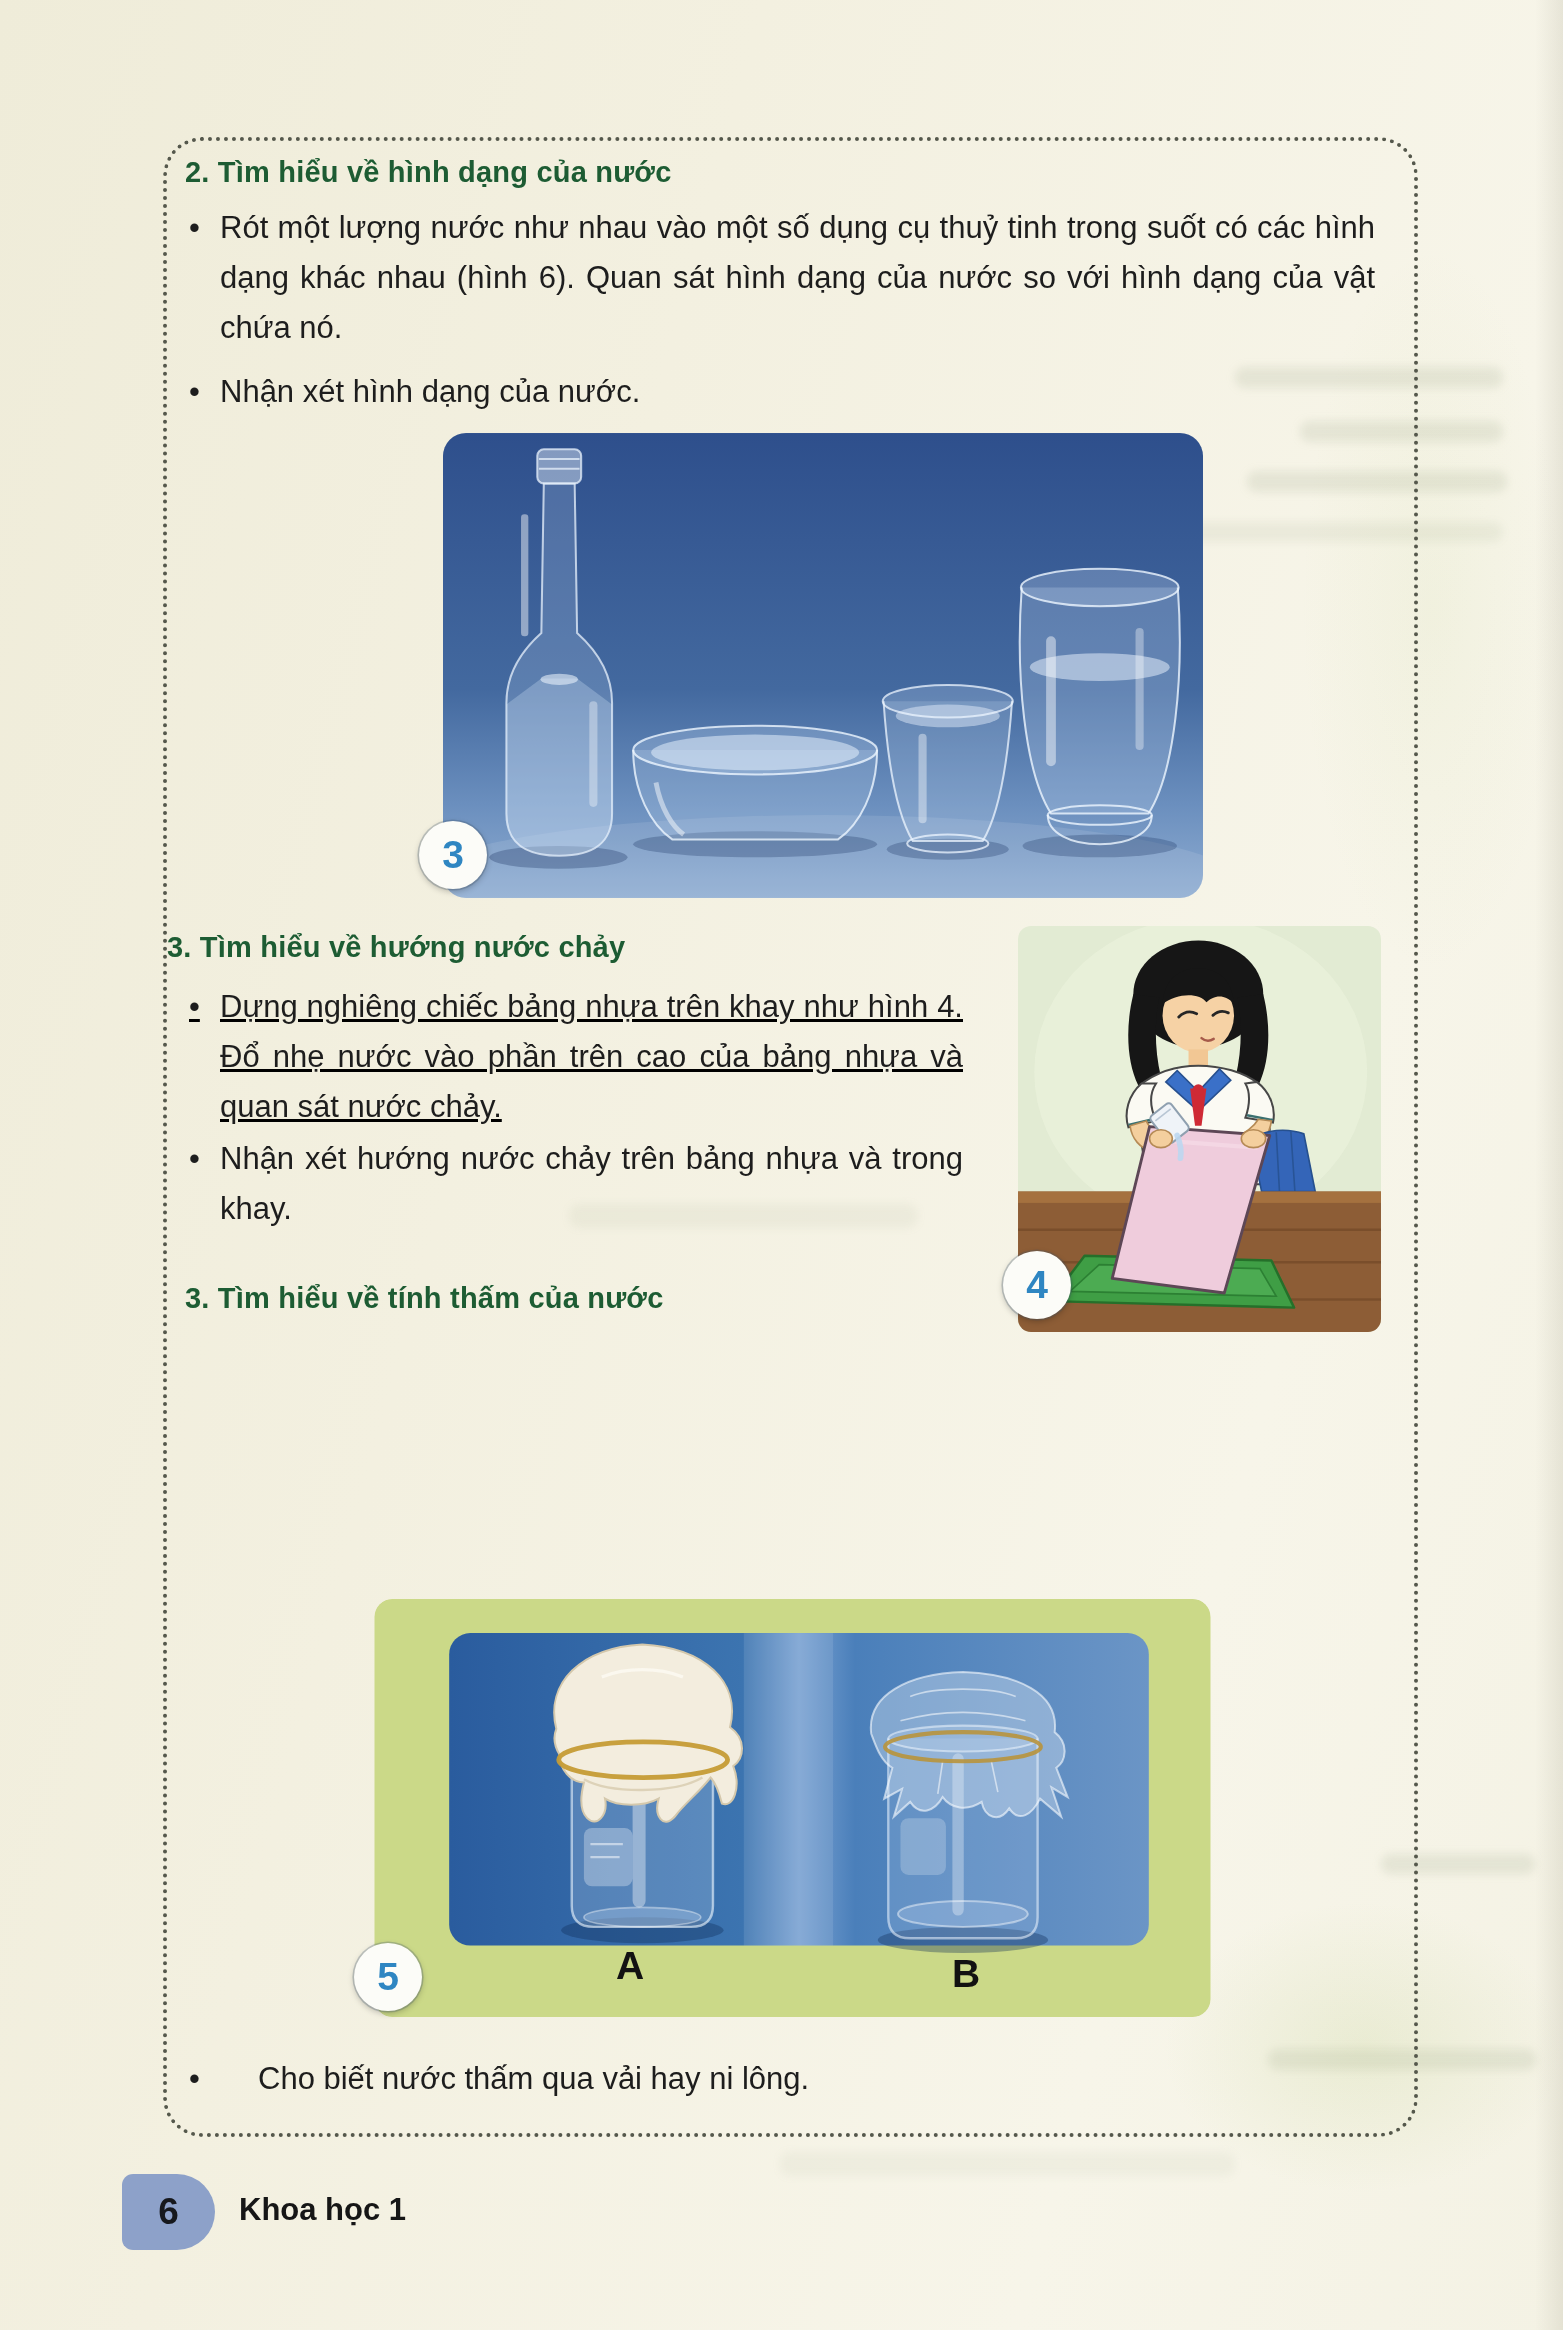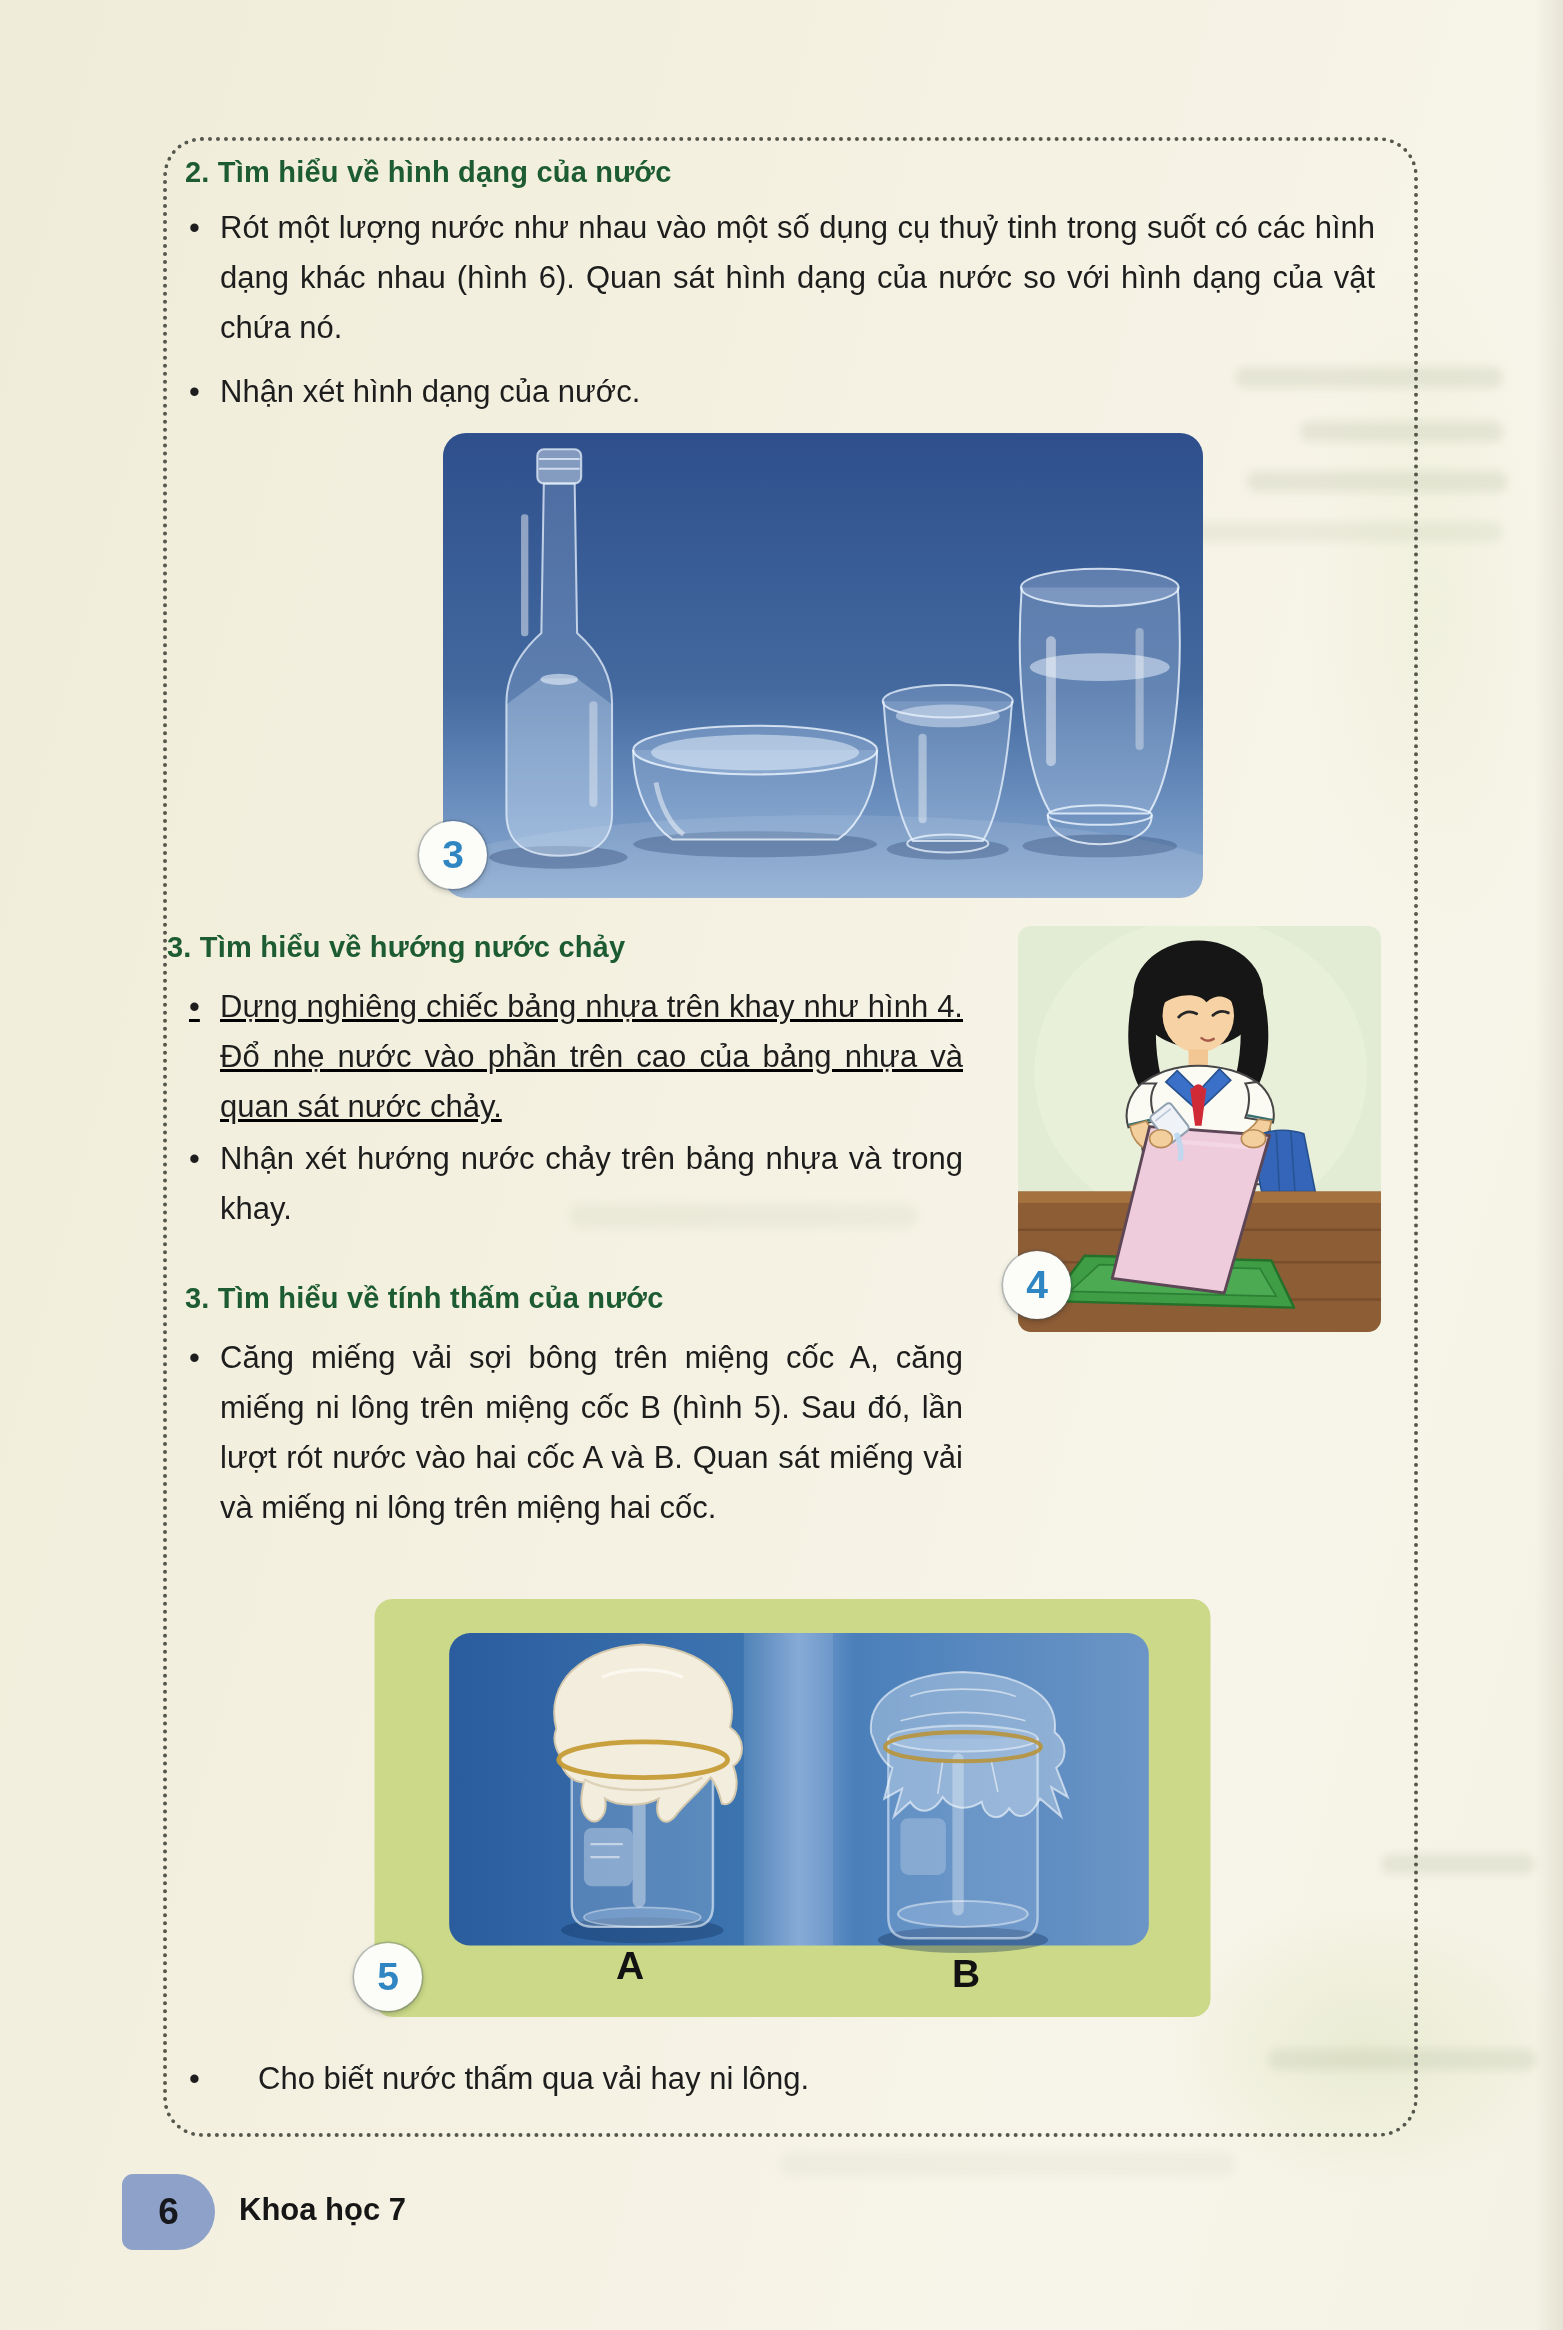--- a/index.html
+++ b/index.html
@@ -215,24 +215,20 @@
       </g>
       <path d="M196,258 C200,268 202,276 200,286" stroke="#bdd7ef" stroke-width="7" fill="none" opacity="0.9" stroke-linecap="round"></path>
       <ellipse cx="176" cy="262" rx="14" ry="11" fill="#f4cf9e" stroke="#b58a55" stroke-width="2"></ellipse>
     </svg>
   </div>
   <div class="badge" style="left:1003px;top:1251px;">
     <span>4</span>
   </div>
 
   <div class="sec-head" style="left:185px;top:1282px;">3. Tìm hiểu về tính thấm của nước</div>
-  <div class="bullet" style="left:189px;top:1333px;width:774px;">
-    <span class="dot"></span>
-    <div class="btext just">Căng miếng vải sợi bông trên miệng cốc A, căng miếng ni lông trên miệng cốc B (hình 5). Sau đó, lần lượt rót nước vào hai cốc A và B. Quan sát miếng vải và miếng ni lông trên miệng hai cốc.</div>
-  </div>
 
   <div class="fig" style="left:374px;top:1599px;width:837px;height:418px;border-radius:18px;">
     <svg viewBox="0 0 1030 515">
       <defs>
         <linearGradient id="g5" x1="0" y1="0" x2="1" y2="0">
           <stop offset="0" stop-color="#2a5c9e"></stop>
           <stop offset="0.42" stop-color="#3c74b0"></stop>
           <stop offset="0.5" stop-color="#7aa2d2"></stop>
           <stop offset="0.58" stop-color="#4a7fba"></stop>
           <stop offset="1" stop-color="#6b95c6"></stop>
@@ -276,16 +272,16 @@
   </div>
 
   <div class="bullet" style="left:189px;top:2054px;width:1056px;gap:38px;">
     <span class="dot"></span>
     <div class="btext">Cho biết nước thấm qua vải hay ni lông.</div>
   </div>
 
   <div class="footer-tab">
     <span>6</span>
   </div>
-  <div class="footer-title">Khoa học 7</div>
+  <div class="footer-title">Khoa học 1</div>
 
 </div>
 
 
 </body></html>

